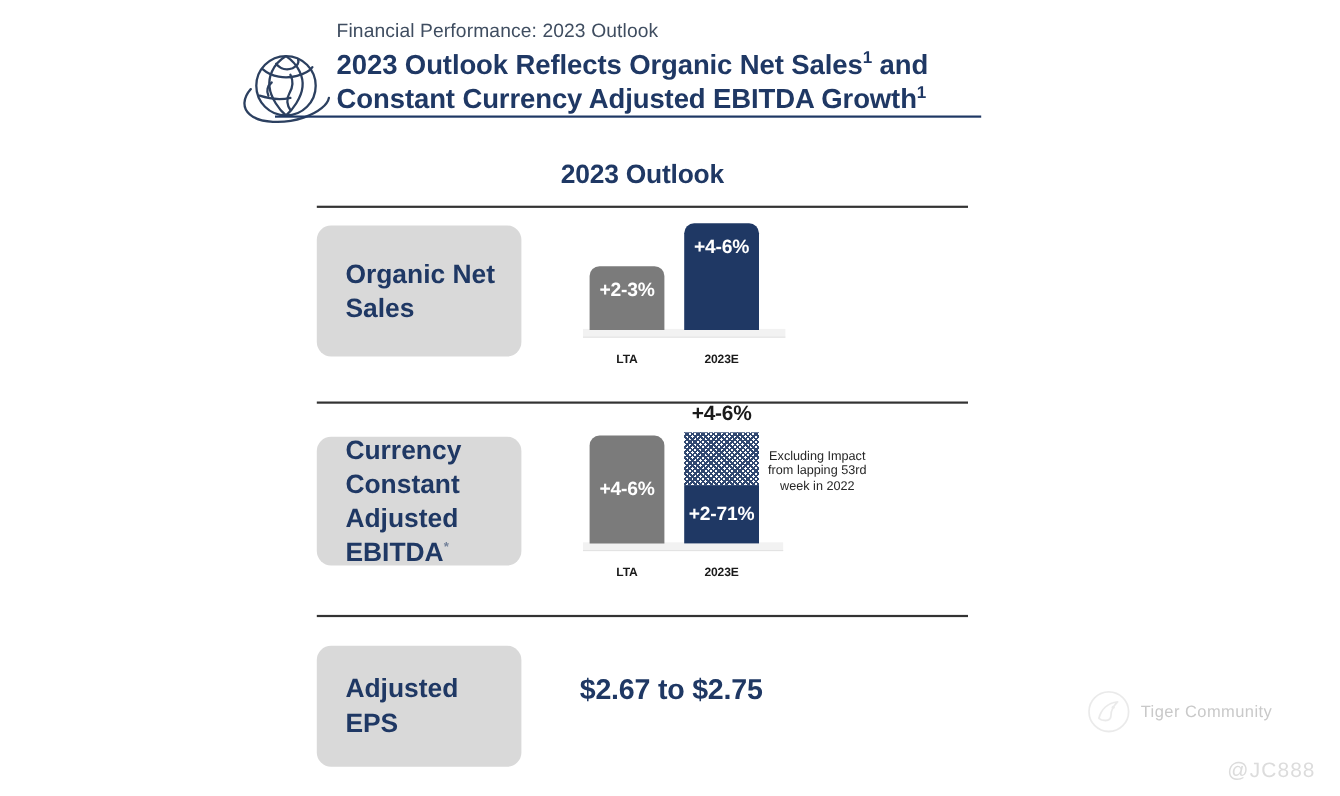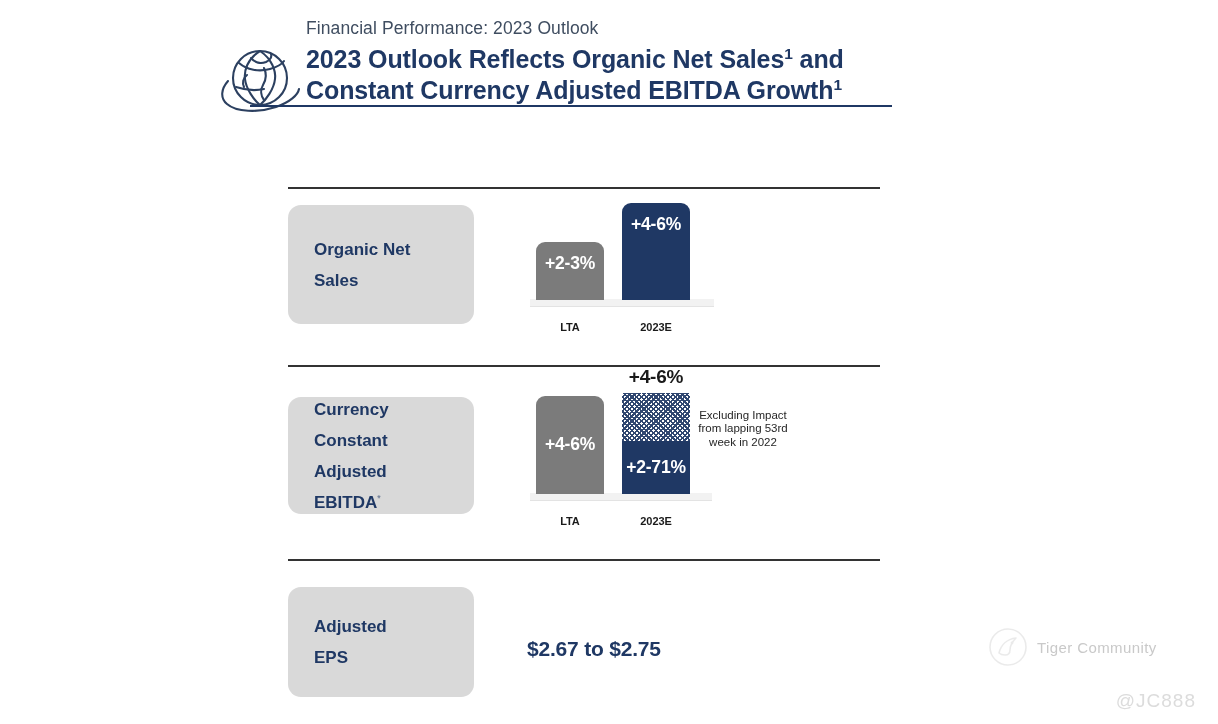--- a/index.html
+++ b/index.html
@@ -101,21 +101,21 @@
   #row-ebit  { top: 279px; height: 152px; }
   #row-eps   { top: 469px; height: 122px; }
 
   .label-box {
     position: absolute;
     left: 288px;
     background: #d9d9d9;
     border-radius: 13px;
     color: #1f3864;
     font-weight: bold;
-    font-size: 17px;
+    font-size: 24px;
     line-height: 31px;
     box-sizing: border-box;
     padding: 0 26px;
     display: flex;
     flex-direction: column;
     justify-content: center;
   }
   #label-ons  { top: 0px;  width: 186px; height: 119px; }
   #label-ebit { top: 0px;  width: 186px; height: 117px; }
   #label-eps  { top: 0px;  width: 186px; height: 110px; }
@@ -199,22 +199,22 @@
     font-size: 11.5px;
     line-height: 13.4px;
     color: #262626;
     text-align: center;
     margin-top: 12px;
   }
 
   .eps-value {
     position: absolute;
     left: 527px;
-    top: 50px;
-    font-size: 21px;
+    top: 24px;
+    font-size: 26px;
     font-weight: bold;
     color: #1f3864;
     letter-spacing: -0.2px;
     white-space: nowrap;
   }
 
   
   #watermark {
     position: absolute;
     right: 16px;
@@ -274,20 +274,21 @@
   <div id="title">
     <span>2023 Outlook Reflects Organic Net Sales</span><sup>1</sup><span> and</span><br>
     <span>Constant Currency Adjusted EBITDA Growth</span><sup>1</sup>
   </div>
 
   <div id="header-rule"></div>
 </div>
 
 <div id="panel">
 
+  <div id="panel-title">2023 Outlook</div>
 
   <div class="divider" id="divider-1"></div>
   <div class="divider" id="divider-2"></div>
   <div class="divider" id="divider-3"></div>
 
   <div class="row" id="row-ons">
 
     <div class="label-box" id="label-ons">
       <span class="ln">Organic Net</span>
       <span class="ln">Sales</span>

